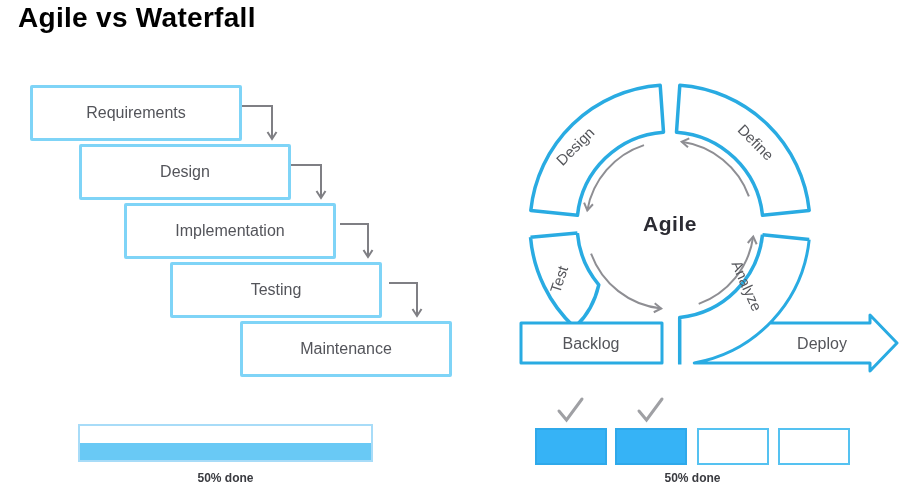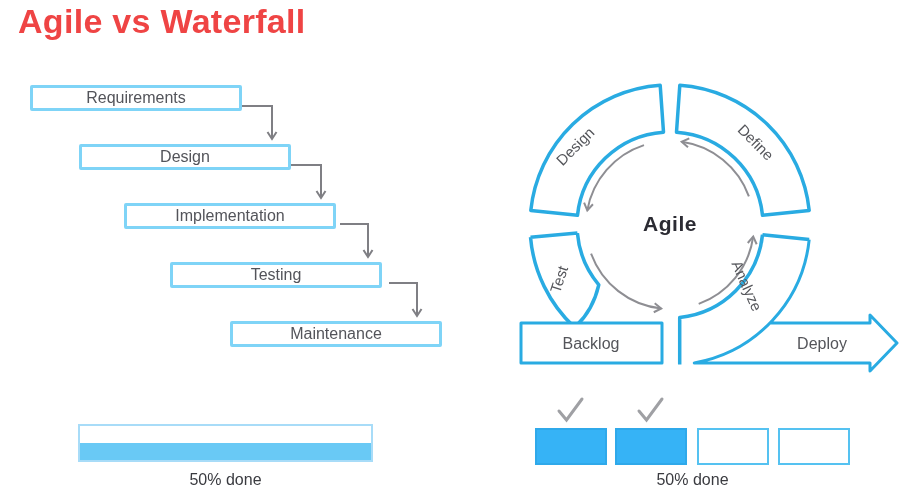--- a/index.html
+++ b/index.html
@@ -2,60 +2,60 @@
 <html><head>
 <meta charset="utf-8">
 <style>
   html,body{margin:0;padding:0;}
   body{
     width:917px;height:500px;position:relative;overflow:hidden;
     background:#ffffff;font-family:"Liberation Sans",sans-serif;
   }
   .page-title{
     position:absolute;left:18px;top:2px;margin:0;
-    font-size:34px;font-weight:bold;letter-spacing:.3px;color:#ef4444;
+    font-size:28px;font-weight:bold;letter-spacing:.3px;color:#000000;
   }
   
   .step{
-    position:absolute;width:212px;height:26px;box-sizing:border-box;
+    position:absolute;width:212px;height:56px;box-sizing:border-box;
     border:3px solid #7fd4f7;border-radius:2px;background:#fff;
     display:flex;align-items:center;justify-content:center;
     font-size:16px;color:#53545a;z-index:2;
   }
   
   svg.diagram{position:absolute;left:0;top:0;z-index:1;pointer-events:none;}
   .seg-label{font-size:15px;fill:#54555a;}
   .agile-label{font-size:21px;font-weight:bold;fill:#2b2b33;letter-spacing:.5px;}
   .flow-label{font-size:16px;fill:#54555a;}
   
   .wf-bar{
     position:absolute;left:78px;top:424px;width:295px;height:38px;
     box-sizing:border-box;border:2px solid #a8dcf8;background:#fff;z-index:2;
   }
   .wf-bar-fill{position:absolute;left:0;right:0;bottom:0;background:#69c9f5;}
   .done-label{
-    position:absolute;z-index:2;font-size:16px;font-weight:normal;color:#3a3b40;text-align:center;
+    position:absolute;z-index:2;font-size:12px;font-weight:bold;color:#3a3b40;text-align:center;
   }
   
   .sprint{
     position:absolute;top:428px;width:72px;height:37px;box-sizing:border-box;
     border:2px solid #55c2f1;background:#fff;z-index:2;
   }
   .sprint.filled{background:#36b3f6;border-color:#2fa9ea;}
 </style>
 </head>
 <body>
 
 <h1 class="page-title">Agile vs Waterfall</h1>
 
 <div class="step" style="left:30px;top:85px">Requirements</div>
 <div class="step" style="left:79px;top:144px">Design</div>
 <div class="step" style="left:124px;top:203px">Implementation</div>
 <div class="step" style="left:170px;top:262px">Testing</div>
-<div class="step" style="left:230px;top:321px">Maintenance</div>
+<div class="step" style="left:240px;top:321px">Maintenance</div>
 
 <svg class="diagram" width="917" height="500" viewBox="0 0 917 500">
   <defs>
     <marker id="mGray" markerUnits="userSpaceOnUse" markerWidth="20" markerHeight="20" viewBox="-10 -10 20 20" refX="0" refY="0" orient="auto">
       <path d="M-7,-4.5 L0,0 L-7,4.5" fill="none" stroke="#7f7f84" stroke-width="2"></path>
     </marker>
     <marker id="mGray2" markerUnits="userSpaceOnUse" markerWidth="20" markerHeight="20" viewBox="-10 -10 20 20" refX="0" refY="0" orient="auto">
       <path d="M-7,-4.5 L0,0 L-7,4.5" fill="none" stroke="#8e8e93" stroke-width="2"></path>
     </marker>
   </defs>

